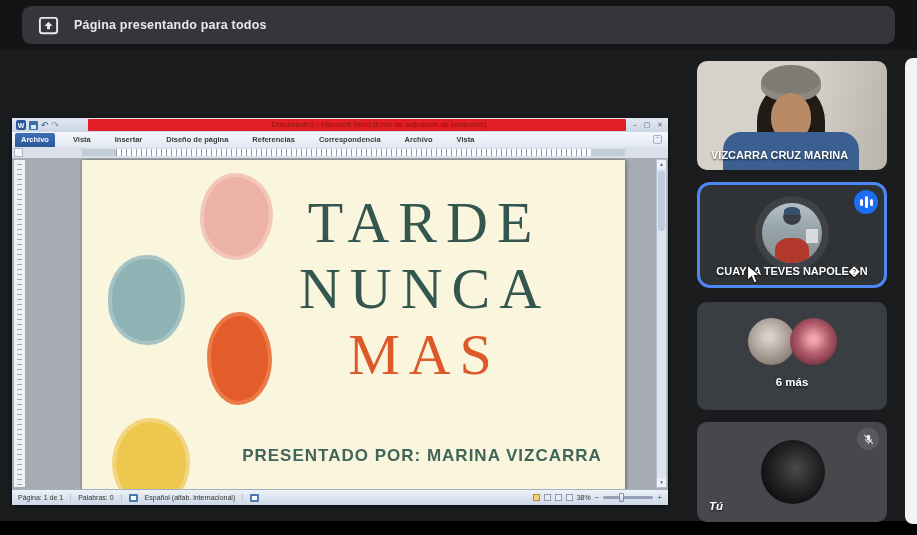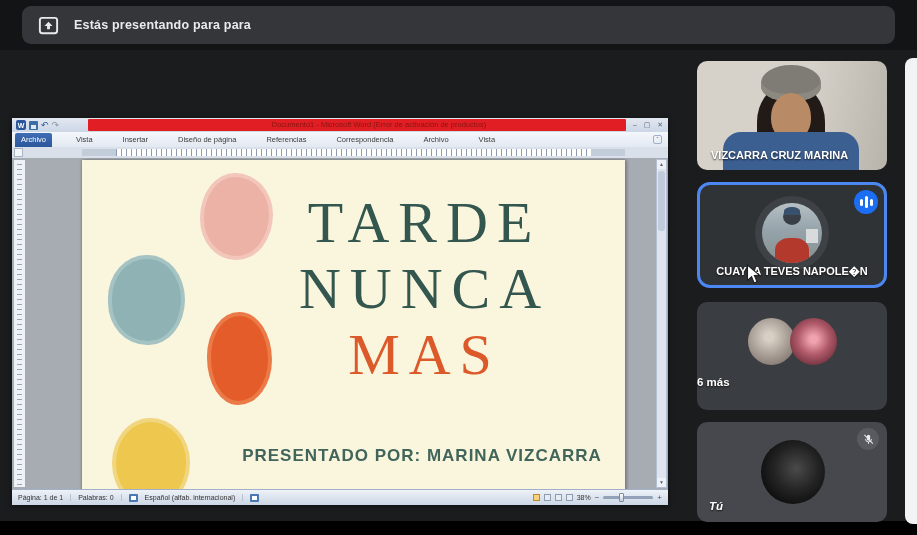--- a/index.html
+++ b/index.html
@@ -27,21 +27,21 @@
   .qat-save:after { content:""; position:absolute; left:2px; top:4px; width:5px; height:4px; background:#dfe8f4; }
   .qat-glyph { font-size:9px; line-height:9px; color:#2b579a; }
   .qat-glyph.redo { color:#8a94a3; }
   .red-title { flex:1; height:12px; margin:1px 2px; background:#e01e24; border-radius:1px;
                color:#8b1410; font-size:7.5px; line-height:12px; text-align:center;
                white-space:nowrap; overflow:hidden;padding-left:44px; }
   .win-controls { width:40px; display:flex; justify-content:space-between; padding:0 5px; }
   .win-btn { font-size:7px; line-height:10px; color:#5a6578; cursor:default; }
 
   .tabsrow { height:15px; background:linear-gradient(#f4f7fb,#e3e9f2); display:flex;
-             align-items:center; padding-left:3px; gap:18px; font-size:7.5px; color:#3a3a3a; }
+             align-items:center; padding-left:3px; gap:12px; font-size:7.5px; color:#3a3a3a;font-weight:bold; }
   .tab { padding:2px 6px 3px; white-space:nowrap; }
   .tab.archivo { background:linear-gradient(#3f6db5,#2b579a); color:#fff; border-radius:2px 2px 0 0; }
   .ribbon-chevron { margin-left:auto; margin-right:6px; width:9px; height:9px; border:1px solid #9fb0c8;
                     border-radius:2px; color:#5a6578; font-size:6px; line-height:7px; text-align:center; }
 
   .rulerrow { height:11px; background:#d9e0ea; position:relative; }
   .tab-selector { position:absolute; left:2px; top:1px; width:9px; height:9px; background:#f2f5f9; border:1px solid #a9b4c4; }
   .h-ruler { position:absolute; left:70px; top:2px; width:543px; height:7px; background:#fff;
              background-image:repeating-linear-gradient(90deg, transparent 0 4px, #8f9bb0 4px 5px); }
   .h-ruler .margin { position:absolute; top:0; height:100%; background:#c3cdda; }
@@ -113,21 +113,21 @@
                background:#1b6ef3; display:flex; align-items:center; justify-content:center; gap:2px; }
   .audio-ind span { width:3px; background:#fff; border-radius:2px; }
   .audio-ind .b1,.audio-ind .b3 { height:7px; } .audio-ind .b2 { height:12px; }
   .tile2 .tile-name { left:4px; right:4px; bottom:7px; font-size:11px; text-align:center; white-space:nowrap; }
 
   .tile3 { top:302px; height:108px; background:#3a3d41; }
   .t3-avatars { position:absolute; left:0; right:0; top:16px; display:flex; justify-content:center; }
   .t3-av { width:47px; height:47px; border-radius:50%; }
   .t3-av.man   { background:radial-gradient(circle at 45% 40%, #d8cfc5 10%, #9b9189 60%, #6f665f 95%); }
   .t3-av.woman { background:radial-gradient(circle at 50% 45%, #f0a3ad 10%, #b05a6a 45%, #5e2430 90%); margin-left:-5px; }
-  .tile3 .tile-name { left:0; right:0; top:74px; font-size:11.5px; }
+  .tile3 .tile-name { left:0; right:0; top:74px; font-size:11.5px; text-align:center; }
 
   .tile4 { top:422px; height:100px; background:#46484d;font-style:italic; }
   .t4-photo { position:absolute; left:64px; top:18px; width:64px; height:64px; border-radius:50%;
               background:radial-gradient(circle at 55% 45%, #4a4a4a 0%, #232323 45%, #0a0a0a 82%); }
   .mic-off { position:absolute; right:8px; top:6px; width:22px; height:22px; border-radius:50%;
              background:rgba(255,255,255,.10); display:flex; align-items:center; justify-content:center; }
   .tile4 .tile-name { left:12px; bottom:10px; font-size:11.5px; }
 
   .side-panel-edge { position:absolute; left:905px; top:58px; width:12px; height:466px;
                      background:#f2f3f4; border-radius:8px 0 0 8px; }
@@ -140,21 +140,21 @@
   <div class="main-bg"></div>
   <div class="bottom-black"></div>
 
   <div class="banner">
     <span class="banner-icon">
       <svg viewBox="0 0 24 24" width="23" height="23">
         <rect x="3" y="4" width="18" height="16" rx="2.5" fill="none" stroke="#e8eaed" stroke-width="2"></rect>
         <path d="M12 8l4.2 4.6h-2.7V16h-3v-3.4H7.8z" fill="#e8eaed"></path>
       </svg>
     </span>
-    <span class="banner-text">Estás presentando para para</span>
+    <span class="banner-text">Página presentando para todos</span>
   </div>
 
   <div class="word">
 
     <div class="titlebar">
       <div class="qat">
         <span class="qat-logo">W</span>
         <span class="qat-save"></span>
         <span class="qat-glyph">↶</span>
         <span class="qat-glyph redo">↷</span>

